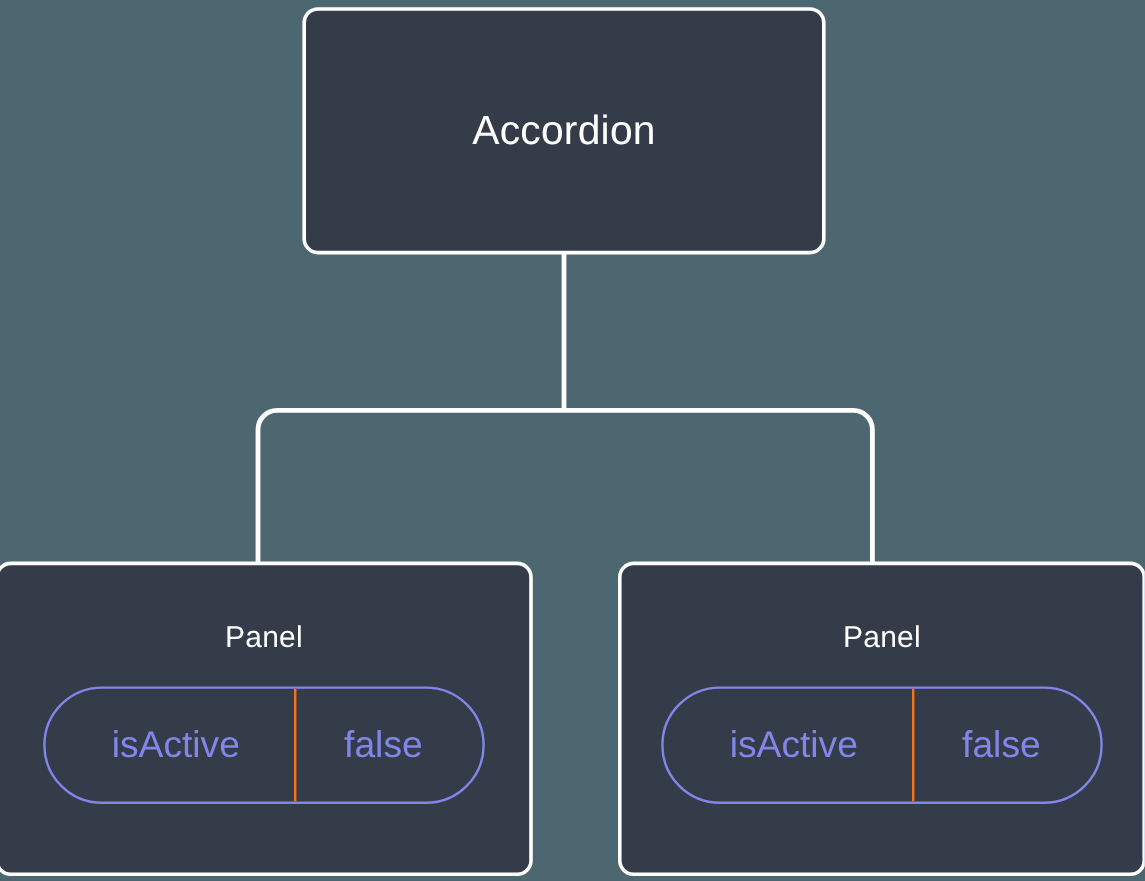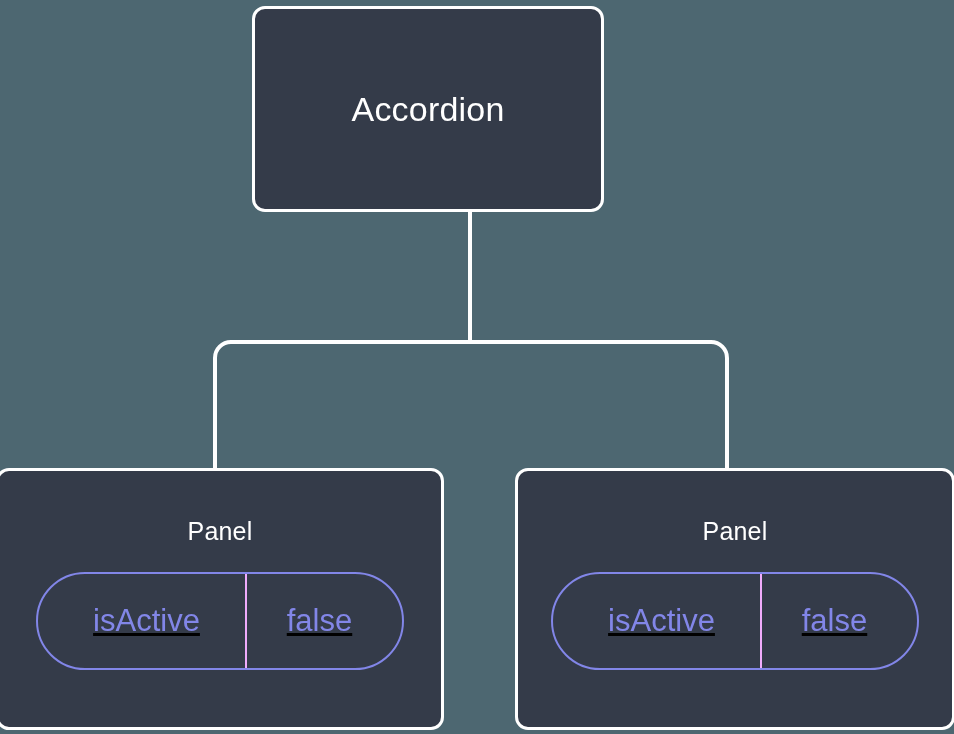--- a/index.html
+++ b/index.html
@@ -43,21 +43,21 @@
     border: 3px solid #ffffff;
     border-radius: 13px;
     display: flex;
     flex-direction: column;
     align-items: center;
   }
 
   .node-root {
     left: 252px;
     top: 6px;
-    width: 352px;
+    width: 436px;
     height: 206px;
     justify-content: center;
   }
 
   .node-child {
     top: 468px;
     height: 262px;
     justify-content: flex-start;
     padding-top: 42px;
   }
@@ -88,21 +88,20 @@
   
   .prop-pill {
     margin-top: 23px;
     box-sizing: border-box;
     height: 98px;
     border: 2px solid #8286e8;
     border-radius: 49px;
     display: flex;
     align-items: stretch;
     overflow: hidden;
-    text-decoration: underline;
   }
 
   .prop-key,
   .prop-val {
     display: flex;
     align-items: center;
     justify-content: center;
     color: #8286e8;
     font-size: 31px;
     line-height: 36px;
@@ -110,21 +109,21 @@
   }
 
   .prop-key {
     padding: 0 28px 0 38px;
     min-width: 141px;
   }
 
   .prop-val {
     padding: 0 38px 0 28px;
     min-width: 89px;
-    border-left: 2px solid #f0abfc;
+    border-left: 2px solid #f97316;
   }
 </style>
 </head>
 <body>
 
 <div id="canvas">
 
   <svg id="edges" width="954" height="734" viewBox="0 0 954 734" xmlns="http://www.w3.org/2000/svg">
 
     <path d="M 470 211 L 470 342" fill="none" stroke="#ffffff" stroke-width="4" stroke-linecap="butt"></path>

